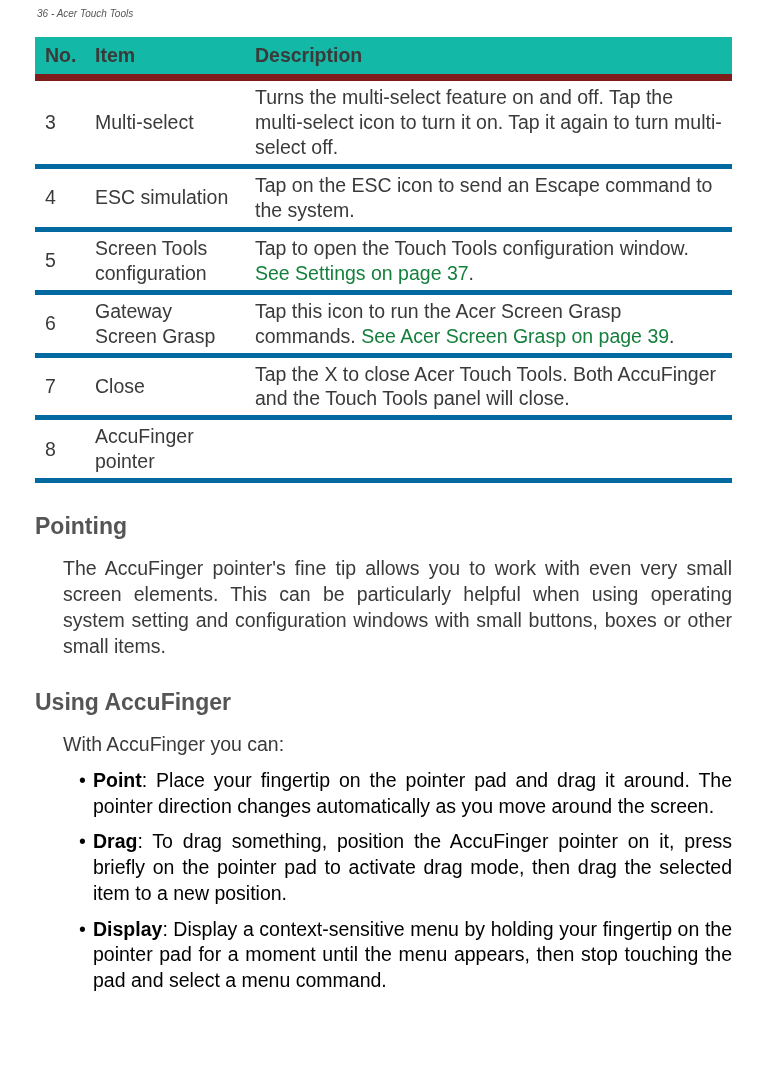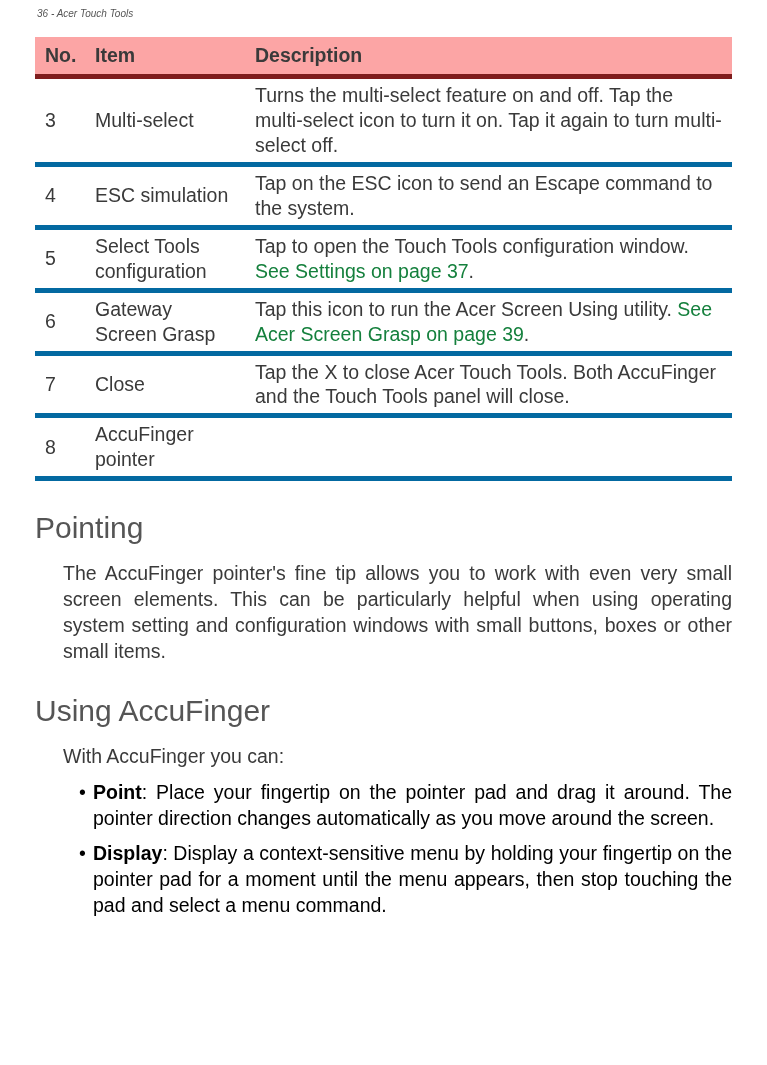--- a/index.html
+++ b/index.html
@@ -1,29 +1,29 @@
 <!DOCTYPE html>
 <html><head>
 <meta charset="utf-8">
 <style>
   * { margin: 0; padding: 0; box-sizing: border-box; }
   html, body { width: 767px; background: #fff; font-family: Arial, Helvetica, sans-serif; color: #2b2b2b; }
   .page { width: 767px; height: 1065px; padding: 8px 35px 0 35px; }
   .topline { font-size: 10px; font-style: italic; color: #555; margin: 0 0 18px 2px; }
 
   table.tbl { width: 100%; border-collapse: collapse; font-size: 19.5px; line-height: 1.28; }
-  table.tbl th { background: #fca5a5; text-align: left; font-weight: bold; color: #3a3a3a; padding: 6px 8px 6px 10px; border-bottom: 5px solid #7f1d1d; }
+  table.tbl th { background: #14b8a6; text-align: left; font-weight: bold; color: #3a3a3a; padding: 6px 8px 6px 10px; border-bottom: 7px solid #7f1d1d; }
   table.tbl th.no { width: 50px; }
   table.tbl th.item { width: 160px; }
   table.tbl td { vertical-align: top; padding: 4px 8px 4px 10px; border-bottom: 5px solid #0369a1; color: #3a3a3a; }
   table.tbl td.no { text-align: left; vertical-align: middle; }
   table.tbl td.item { vertical-align: middle; }
   .link { color: #15803d; font-weight: normal; }
 
-  h2.section { font-size: 30px; font-weight: normal; color: #555; margin: 30px 0 16px 0; }
+  h2.section { font-size: 23px; font-weight: bold; color: #555; margin: 30px 0 16px 0; }
   .indent { margin-left: 28px; }
   p.body { font-size: 19.5px; line-height: 1.32; text-align: justify; color: #3a3a3a; }
   p.intro { margin-bottom: 8px; }
   ul.bullets { list-style: none; padding-left: 16px; }
   ul.bullets li { font-size: 19.5px; line-height: 1.32; text-align: justify; color: #000000; position: relative; padding-left: 14px; margin-top: 10px; }
   ul.bullets li::before { content: "•"; position: absolute; left: 0; top: 0; }
   ul.bullets li b { font-weight: bold; }
 </style>
 </head>
 <body>
@@ -46,27 +46,27 @@
         <td class="item">Multi-select</td>
         <td><span>Turns the multi-select feature on and off. Tap the multi-select icon to turn it on. Tap it again to turn multi-select off.</span></td>
       </tr>
       <tr>
         <td class="no">4</td>
         <td class="item">ESC simulation</td>
         <td><span>Tap on the ESC icon to send an Escape command to the system.</span></td>
       </tr>
       <tr>
         <td class="no">5</td>
-        <td class="item">Select Tools configuration</td>
+        <td class="item">Screen Tools configuration</td>
         <td><span>Tap to open the Touch Tools configuration window. </span><span class="link">See Settings on page 37</span><span>.</span></td>
       </tr>
       <tr>
         <td class="no">6</td>
         <td class="item">Gateway Screen Grasp</td>
-        <td><span>Tap this icon to run the Acer Screen Using utility. </span><span class="link">See Acer Screen Grasp on page 39</span><span>.</span></td>
+        <td><span>Tap this icon to run the Acer Screen Grasp commands. </span><span class="link">See Acer Screen Grasp on page 39</span><span>.</span></td>
       </tr>
       <tr>
         <td class="no">7</td>
         <td class="item">Close</td>
         <td><span>Tap the X to close Acer Touch Tools. Both AccuFinger and the Touch Tools panel will close.</span></td>
       </tr>
       <tr>
         <td class="no">8</td>
         <td class="item">AccuFinger pointer</td>
         <td><span></span></td>
@@ -77,17 +77,18 @@
   <h2 class="section">Pointing</h2>
   <div class="indent">
     <p class="body">The AccuFinger pointer's fine tip allows you to work with even very small screen elements. This can be particularly helpful when using operating system setting and configuration windows with small buttons, boxes or other small items.</p>
   </div>
 
   <h2 class="section">Using AccuFinger</h2>
   <div class="indent">
     <p class="body intro">With AccuFinger you can:</p>
     <ul class="bullets">
       <li><b>Point</b><span>: Place your fingertip on the pointer pad and drag it around. The pointer direction changes automatically as you move around the screen.</span></li>
+      <li><b>Drag</b><span>: To drag something, position the AccuFinger pointer on it, press briefly on the pointer pad to activate drag mode, then drag the selected item to a new position.</span></li>
       <li><b>Display</b><span>: Display a context-sensitive menu by holding your fingertip on the pointer pad for a moment until the menu appears, then stop touching the pad and select a menu command.</span></li>
     </ul>
   </div>
 
 </div>
 
 </body></html>

